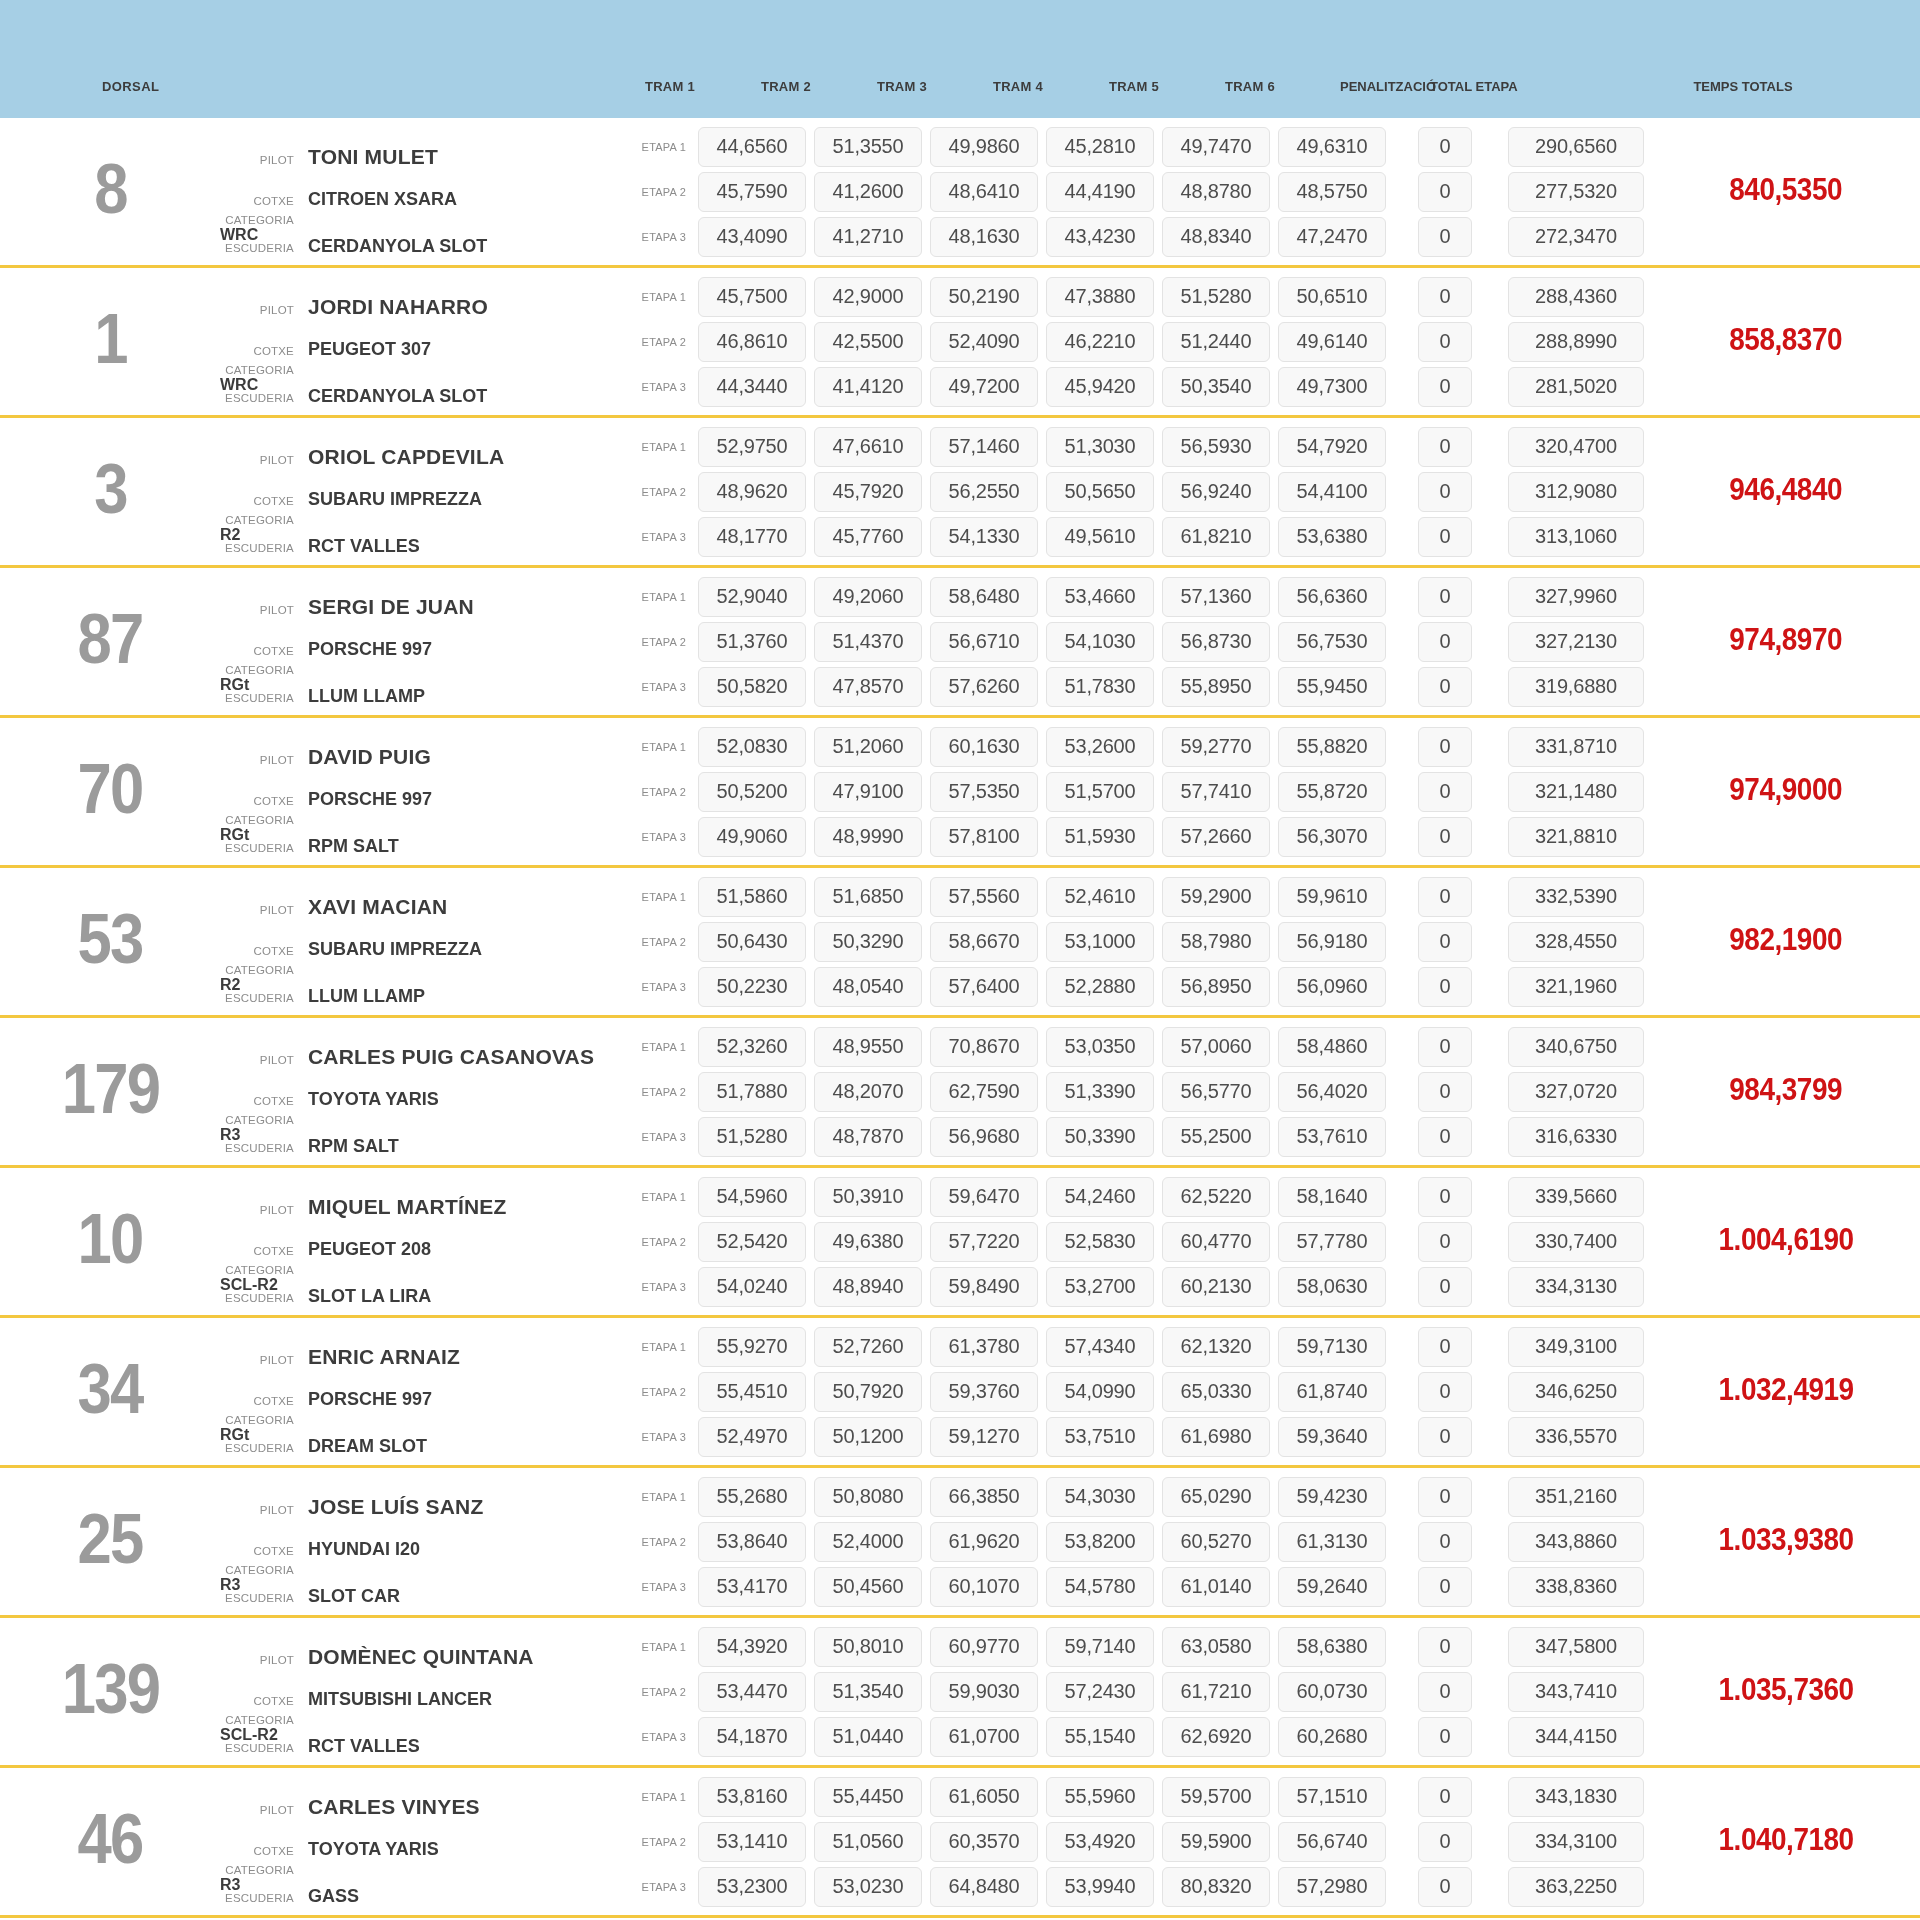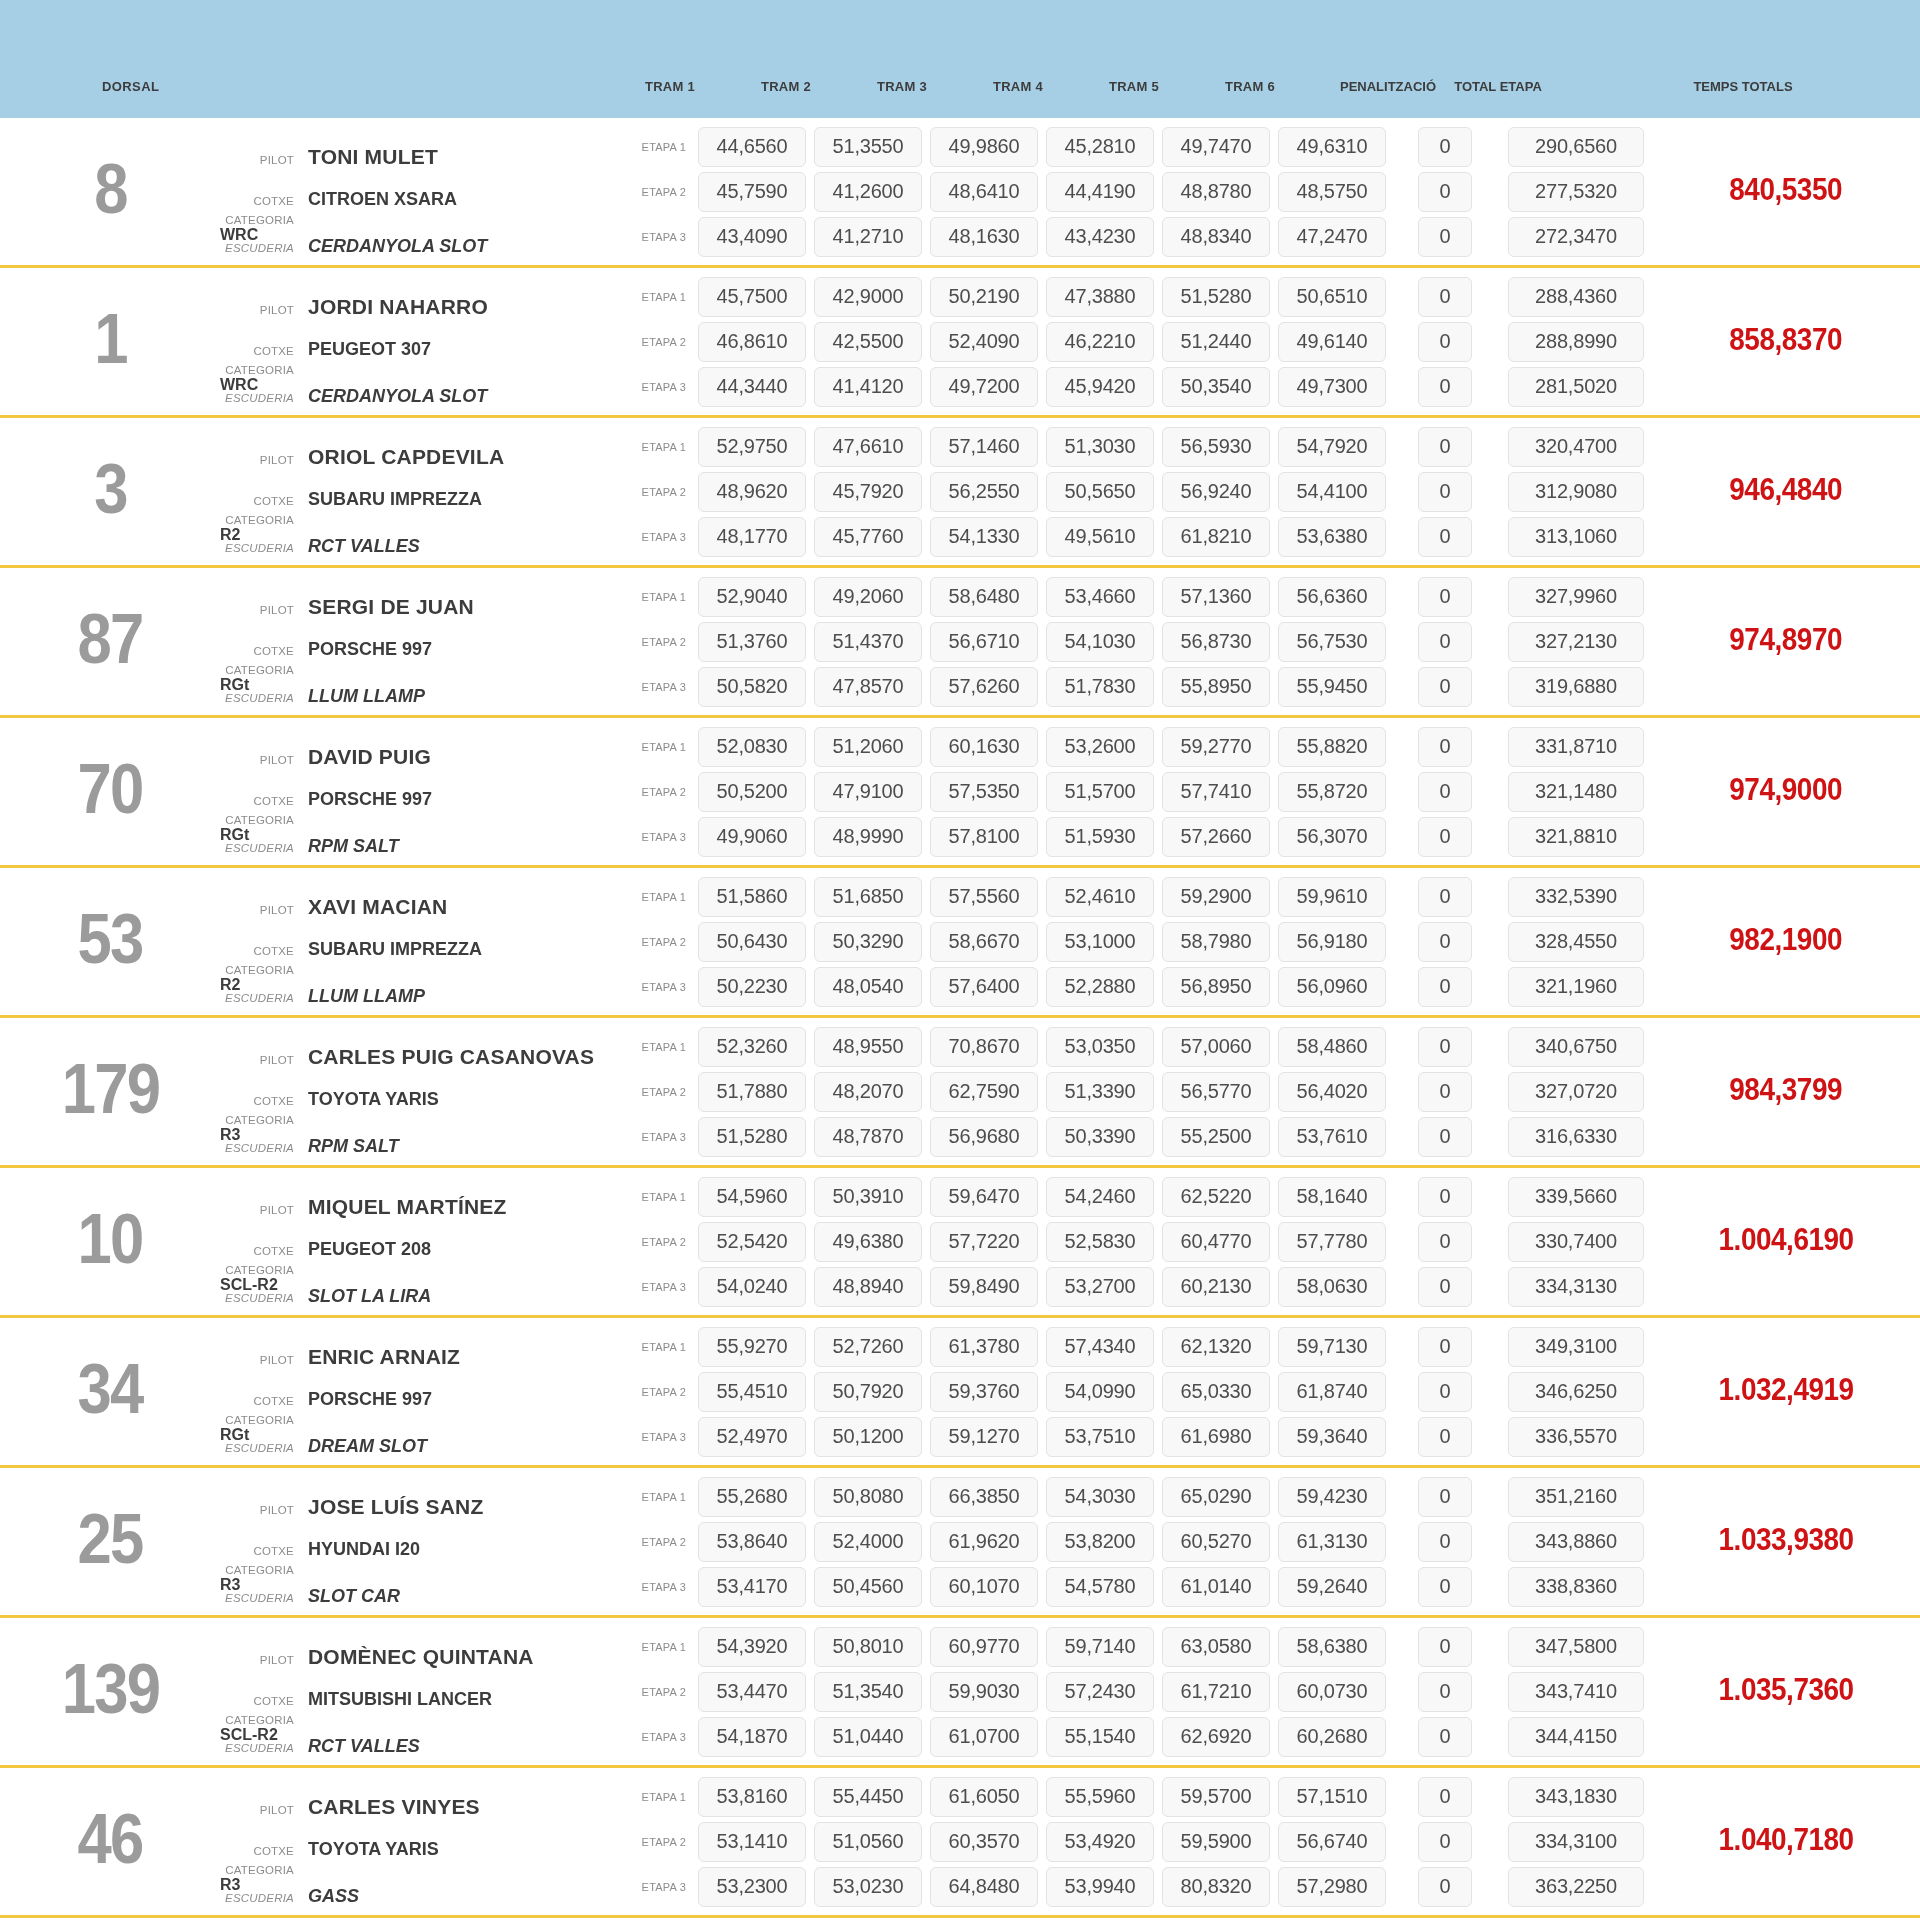--- a/index.html
+++ b/index.html
@@ -18,21 +18,21 @@
   body{height:1920px;overflow:hidden;}
 
   
   .top-header{
     height:118px;background:var(--header-bg);
     display:flex;align-items:flex-end;padding-bottom:24px;
   }
   .h-dorsal{width:612px;padding-left:102px;font-size:13px;font-weight:600;color:var(--text-dark);letter-spacing:.4px;}
   .h-tramlbl{width:116px;text-align:center;font-size:13px;font-weight:600;color:var(--text-dark);letter-spacing:.3px;white-space:nowrap;}
   .h-pen{width:54px;margin-left:32px;text-align:center;font-size:13px;font-weight:600;color:var(--text-dark);white-space:nowrap;}
-  .h-total{width:136px;margin-left:36px;text-align:center;font-size:13px;font-weight:600;color:var(--text-dark);white-space:nowrap;}
+  .h-total{width:136px;margin-left:36px;font-size:13px;font-weight:600;color:var(--text-dark);white-space:nowrap;}
   .h-temps{flex:1;text-align:center;font-size:13px;font-weight:600;color:var(--text-dark);white-space:nowrap;}
 
   
   .row-block{
     display:flex;height:150px;border-bottom:3px solid var(--separator);
     background:#fff;
   }
   .dorsal{
     width:220px;display:flex;align-items:center;justify-content:center;
     padding-bottom:6px;
@@ -44,21 +44,21 @@
   .driver{width:392px;padding-top:27px;}
   .line{display:flex;align-items:baseline;white-space:nowrap;}
   .line .lbl{width:88px;flex:none;text-align:right;padding-right:14px;font-size:11.5px;color:var(--label-gray);letter-spacing:.2px;}
   .line .val{color:var(--text-dark);font-weight:600;}
   .line.pilot{height:30px;margin-bottom:14px;}
   .line.pilot .val{font-size:21px;font-weight:700;letter-spacing:.2px;}
   .line.cotxe{height:25px;}
   .line.cotxe .val{font-size:18px;}
   .line.categoria{height:22px;flex-direction:column;}
   .line.categoria .val{font-size:16px;}
-  .line.escuderia{height:25px;font-style:italic;}
+  .line.escuderia{height:25px;}
   .line.escuderia .val{font-size:18px;text-align:center;}
 
   .etapes{width:1040px;display:flex;flex-direction:column;justify-content:center;gap:5px;}
   .etapa-row{display:flex;align-items:center;height:40px;}
   .etapa-lbl{width:86px;flex:none;text-align:right;padding-right:12px;font-size:11px;color:var(--label-gray);letter-spacing:.2px;}
   .cell{
     height:40px;background:var(--cell-bg);border:1px solid var(--cell-border);
     border-radius:6px;display:flex;align-items:center;justify-content:center;
     font-size:20px;color:var(--value-gray);letter-spacing:-.2px;
   }

